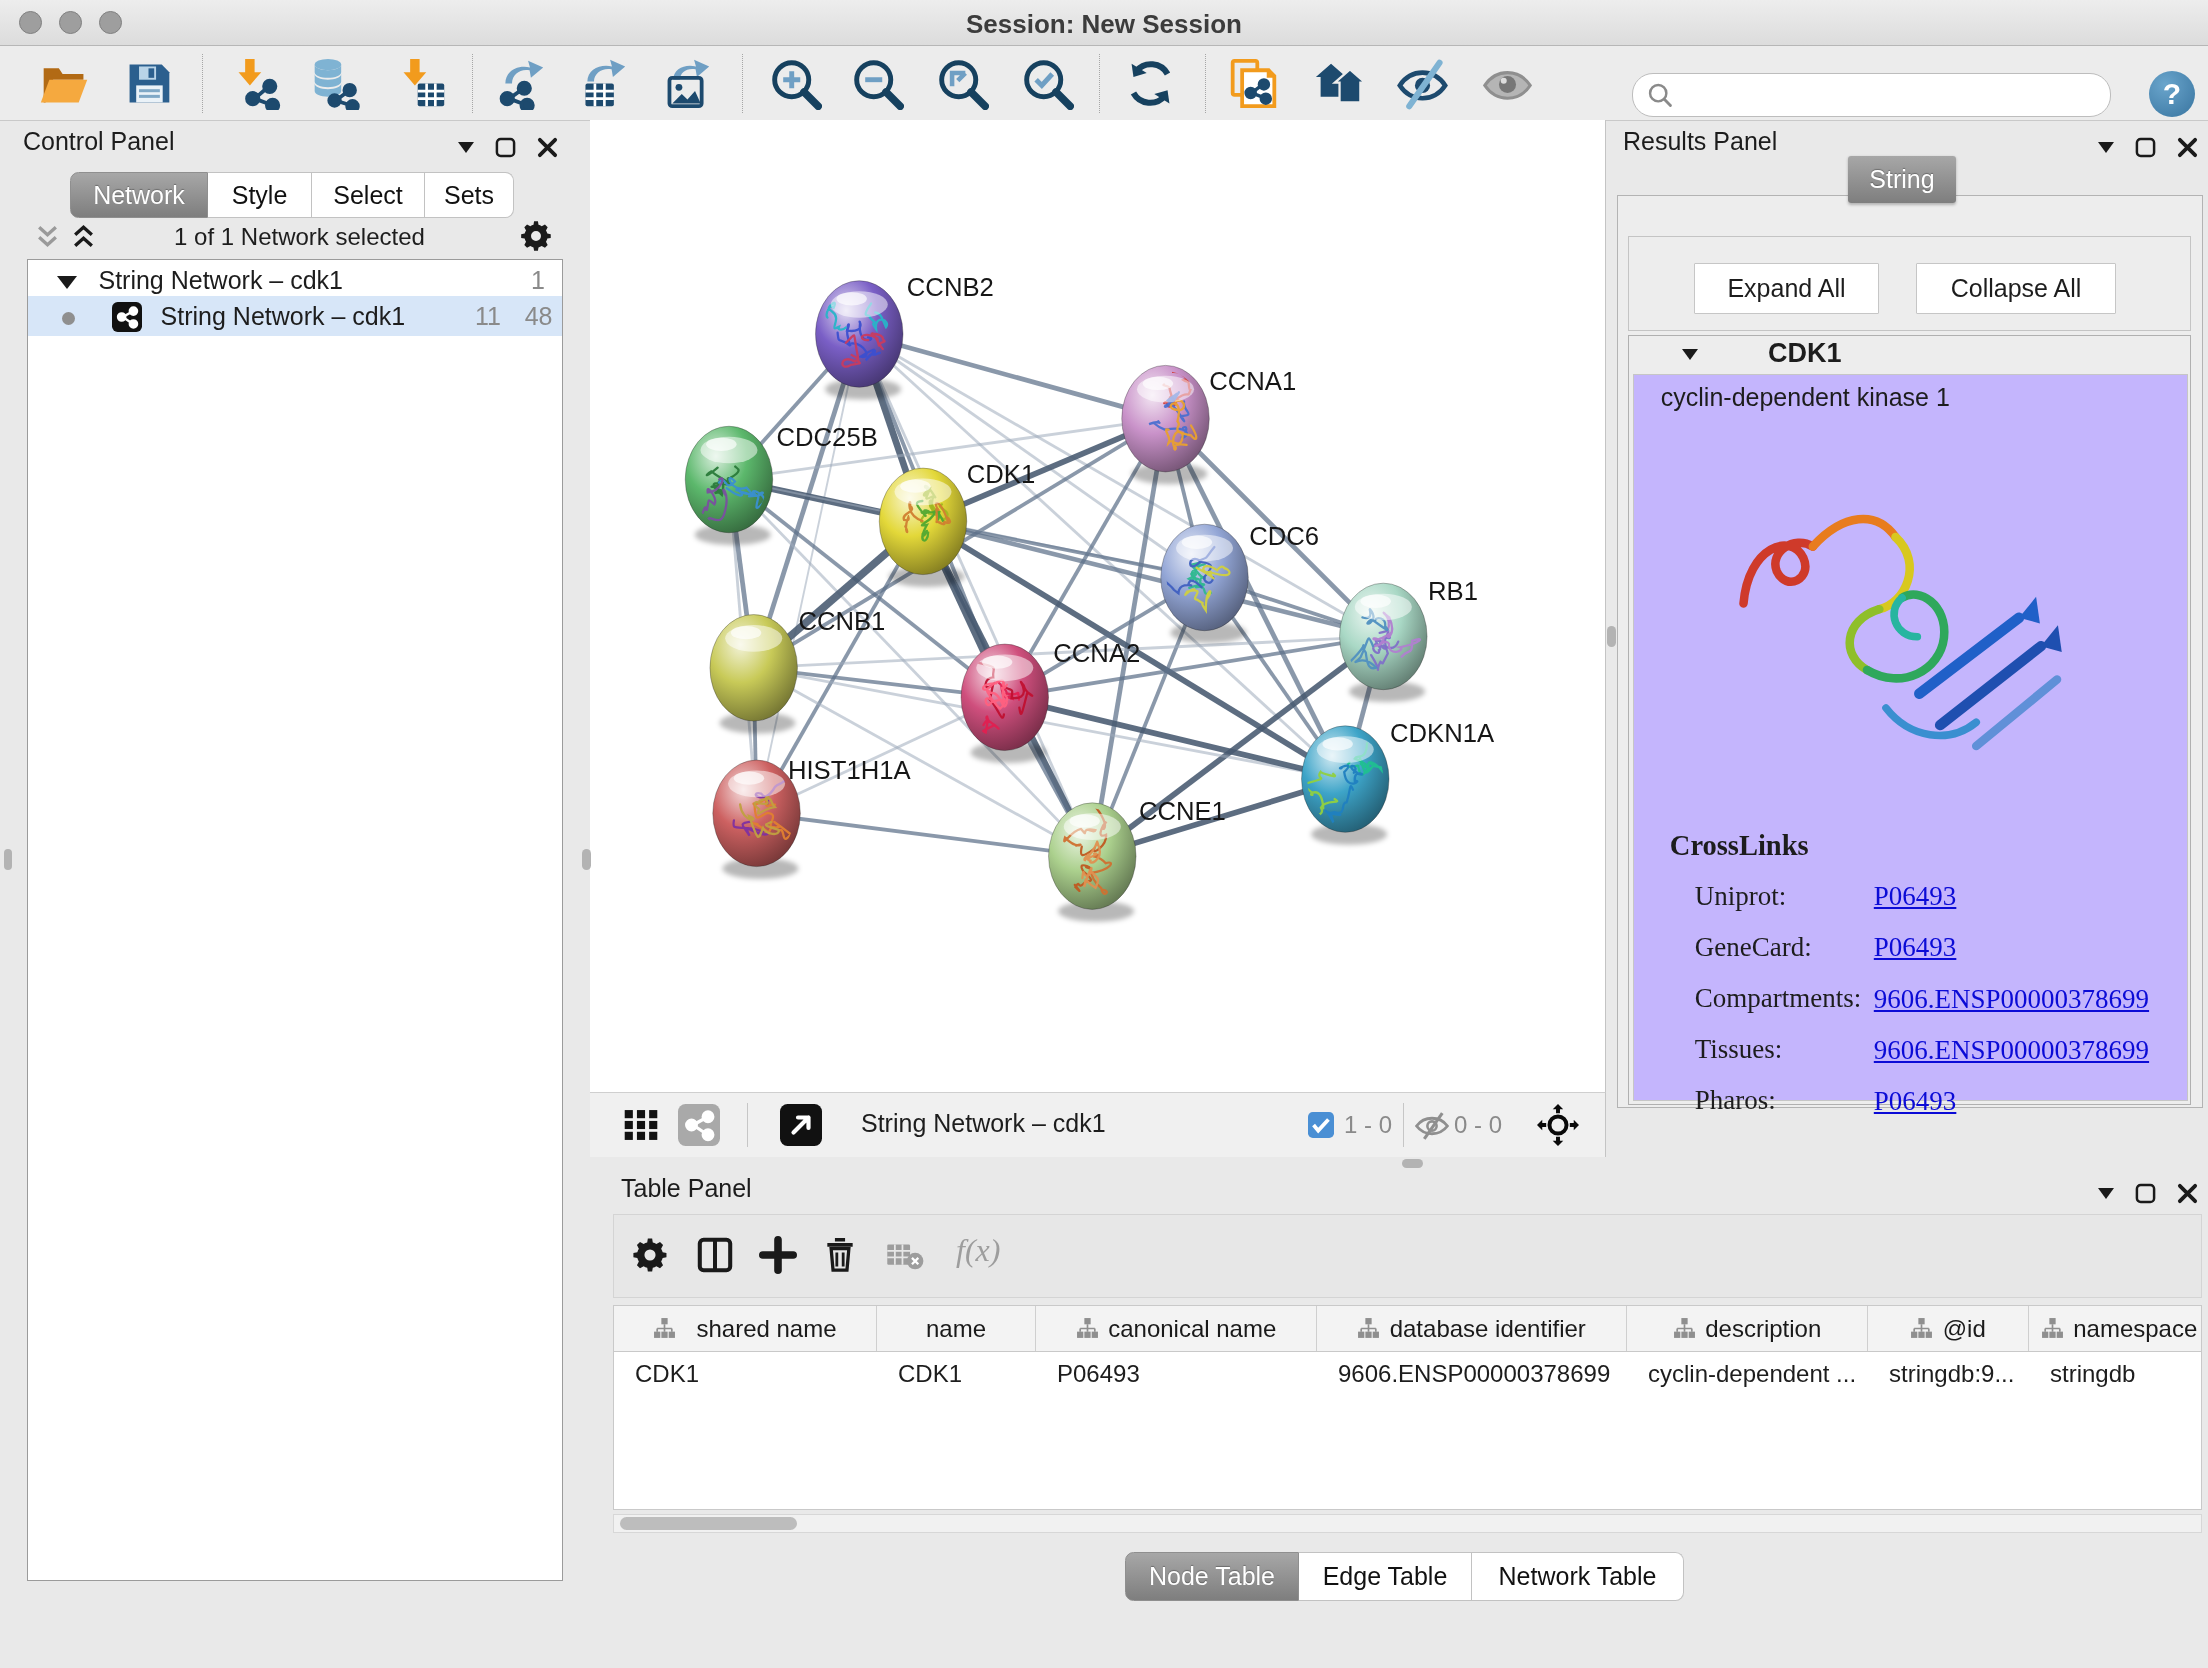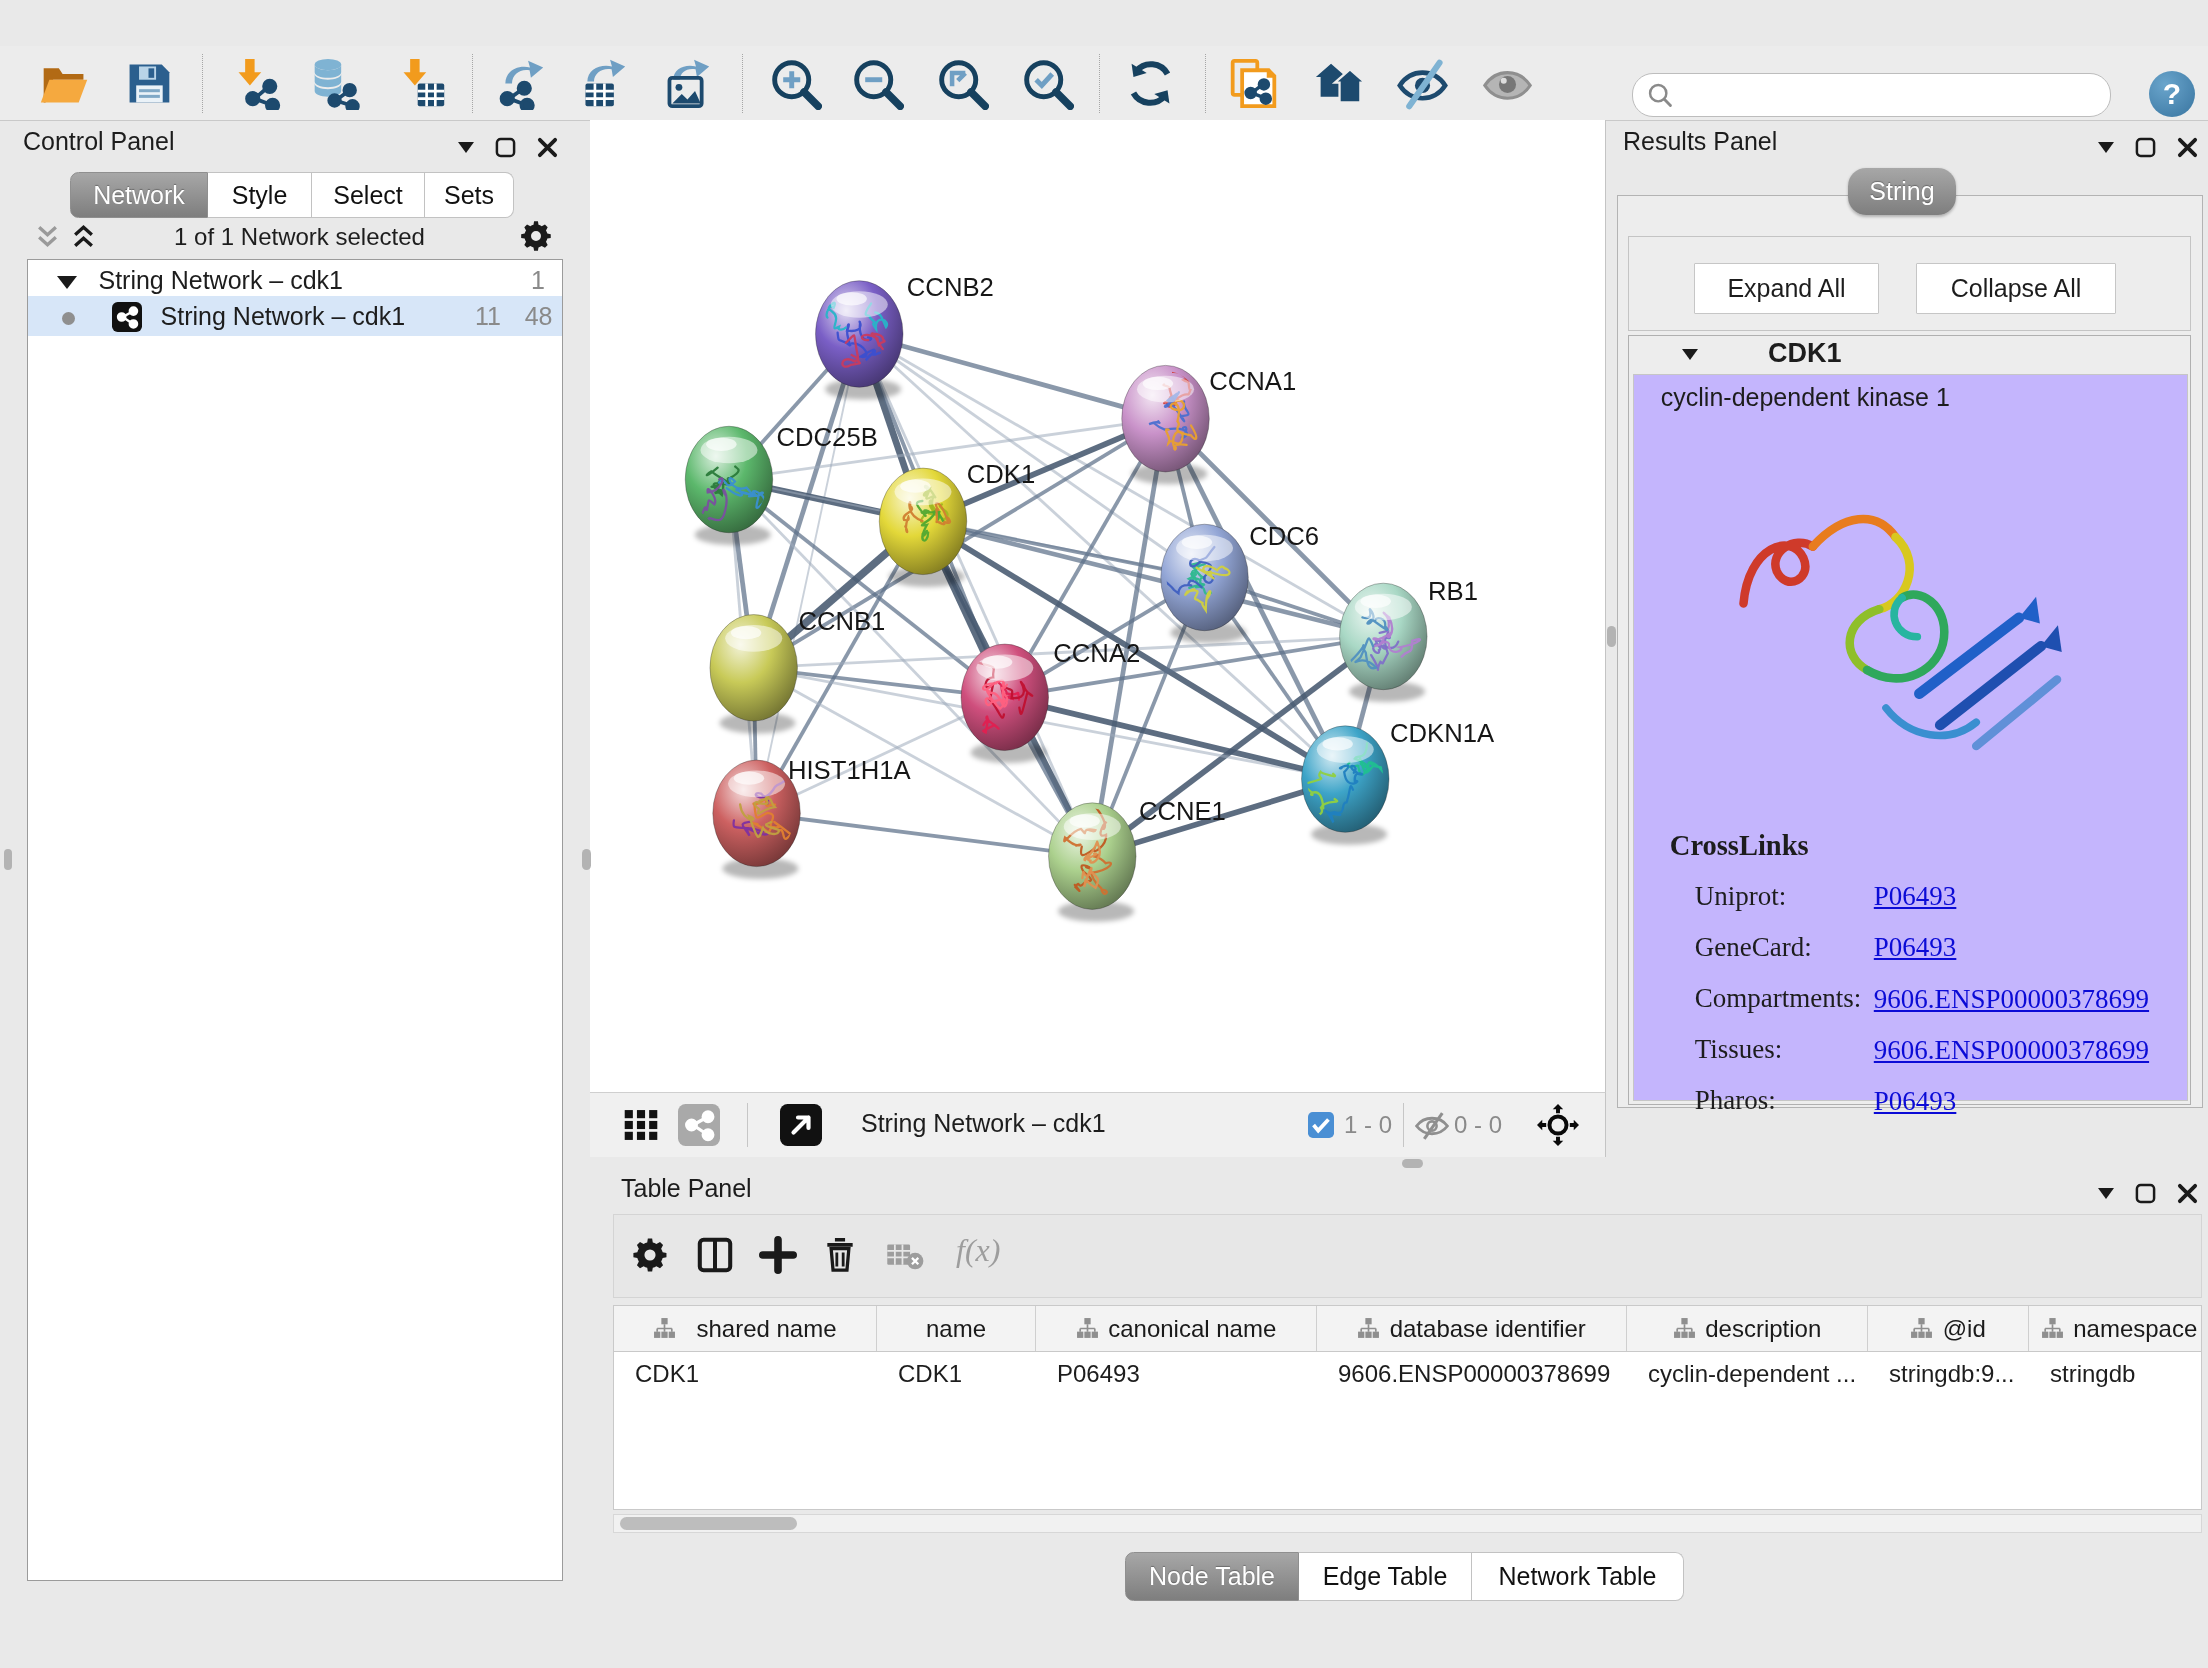--- a/index.html
+++ b/index.html
@@ -29,21 +29,21 @@
   .netrow{background:#d7e6f8;}
   .graycount{color:#8a8a8a;}
   .blacksq{display:inline-block;background:#111;border-radius:5.7px;}
   
   .canvas{position:absolute;left:590px;top:120px;width:1016px;height:972px;background:#fff;border-right:1px solid #c4c4c4;box-sizing:border-box;}
   .netstatus{position:absolute;left:590px;top:1092px;width:1016px;height:65px;background:#f0f0f0;border-top:1px solid #cfcfcf;border-right:1px solid #c4c4c4;box-sizing:border-box;}
   .vdiv{position:absolute;top:9.5px;height:44px;width:0;border-left:1px solid #c6c6c6;}
   
   .rbox{position:absolute;left:1617px;top:195px;width:586px;height:913px;border:1px solid #b3b3b3;background:#ededed;box-sizing:border-box;}
   .rbtn{position:absolute;height:51px;background:#fff;border:1px solid #c6c6c6;border-radius:1px;font-size:25px;display:flex;align-items:center;justify-content:center;box-sizing:border-box;}
-  .stringtab{position:absolute;left:1848px;top:168px;width:108px;height:47px;border-radius:18px;background:linear-gradient(#a7a7a7,#7e7e7e);color:#fff;font-size:25px;text-align:center;line-height:47px;text-shadow:0 -1px 1px rgba(0,0,0,.3);box-shadow:0 1.9px 2.9px rgba(0,0,0,.25);}
+  .stringtab{position:absolute;left:1848px;top:156px;width:108px;height:47px;border-radius:3px;background:linear-gradient(#a7a7a7,#7e7e7e);color:#fff;font-size:25px;text-align:center;line-height:47px;text-shadow:0 -1px 1px rgba(0,0,0,.3);box-shadow:0 1.9px 2.9px rgba(0,0,0,.25);}
   .serif{font-family:"Liberation Serif",serif;}
   .xlink{color:#0b0bd6;text-decoration:underline;}
   
   .tablewrap{position:absolute;left:613px;top:1305px;width:1589px;height:205px;background:#fff;border:1px solid #c9c9c9;box-sizing:border-box;overflow:hidden;}
   .thead{display:flex;height:46px;background:#f3f3f3;border-bottom:1.9px solid #c9c9c9;box-sizing:border-box;}
   .th{display:flex;align-items:center;justify-content:center;gap:9.5px;border-right:1px solid #cfcfcf;box-sizing:border-box;font-size:24px;color:#1a1a1a;overflow:hidden;white-space:nowrap;}
   .trowd{display:flex;height:44px;}
   .td{display:flex;align-items:center;padding-left:21px;box-sizing:border-box;font-size:24px;white-space:nowrap;overflow:hidden;}
   .hscroll{position:absolute;left:613px;top:1514px;width:1589px;height:19px;background:#f1f1f1;border:1px solid #d7d7d7;box-sizing:border-box;}
   .hthumb{position:absolute;left:5.7px;top:1.9px;width:177px;height:13.3px;background:#bdbdbd;border-radius:6.7px;}
@@ -52,20 +52,26 @@
   .bbtn{position:absolute;top:9.5px;width:55px;height:48px;background:#f7f7f7;border:1.9px solid #ababab;box-sizing:border-box;display:flex;align-items:center;justify-content:center;}
   .membtn{position:absolute;left:2049px;top:5.7px;width:143px;height:48px;background:#f7f7f7;border:1.9px solid #ababab;box-sizing:border-box;display:flex;align-items:center;justify-content:center;gap:11.4px;font-size:25px;}
   .dot{background:#b3b3b3;border-radius:7.6px;position:absolute;}
   .hdrtri{width:0;height:0;border-left:8.6px solid transparent;border-right:8.6px solid transparent;border-top:11.4px solid #1a1a1a;}
 </style>
 </head>
 <body>
 
 <div class="app">
 
+  <div class="titlebar">
+    <div class="tlight" style="left:19px"></div>
+    <div class="tlight" style="left:59px"></div>
+    <div class="tlight" style="left:99px"></div>
+    <div class="wtitle">Session: New Session</div>
+  </div>
 
   <div class="toolbar">
     <div class="tbtn" style="left:65px"><svg viewBox="0 0 28 28" width="53" height="53">
           <path d="M3 6h8l2 3h11v3H8L4 24H3z" fill="#b26a14"></path>
           <path d="M6 12h20l-4.5 12H1.5z" fill="#f5a93f"></path>
         </svg></div>
     <div class="tbtn" style="left:149px"><svg viewBox="0 0 28 28" width="53" height="53">
           <path d="M4 4h17l4 4v16H4z" fill="#2b5f8e"></path>
           <rect x="9" y="5" width="9" height="7" fill="#b9d4e8"></rect>
           <rect x="14" y="6" width="3" height="5" fill="#2b5f8e"></rect>

